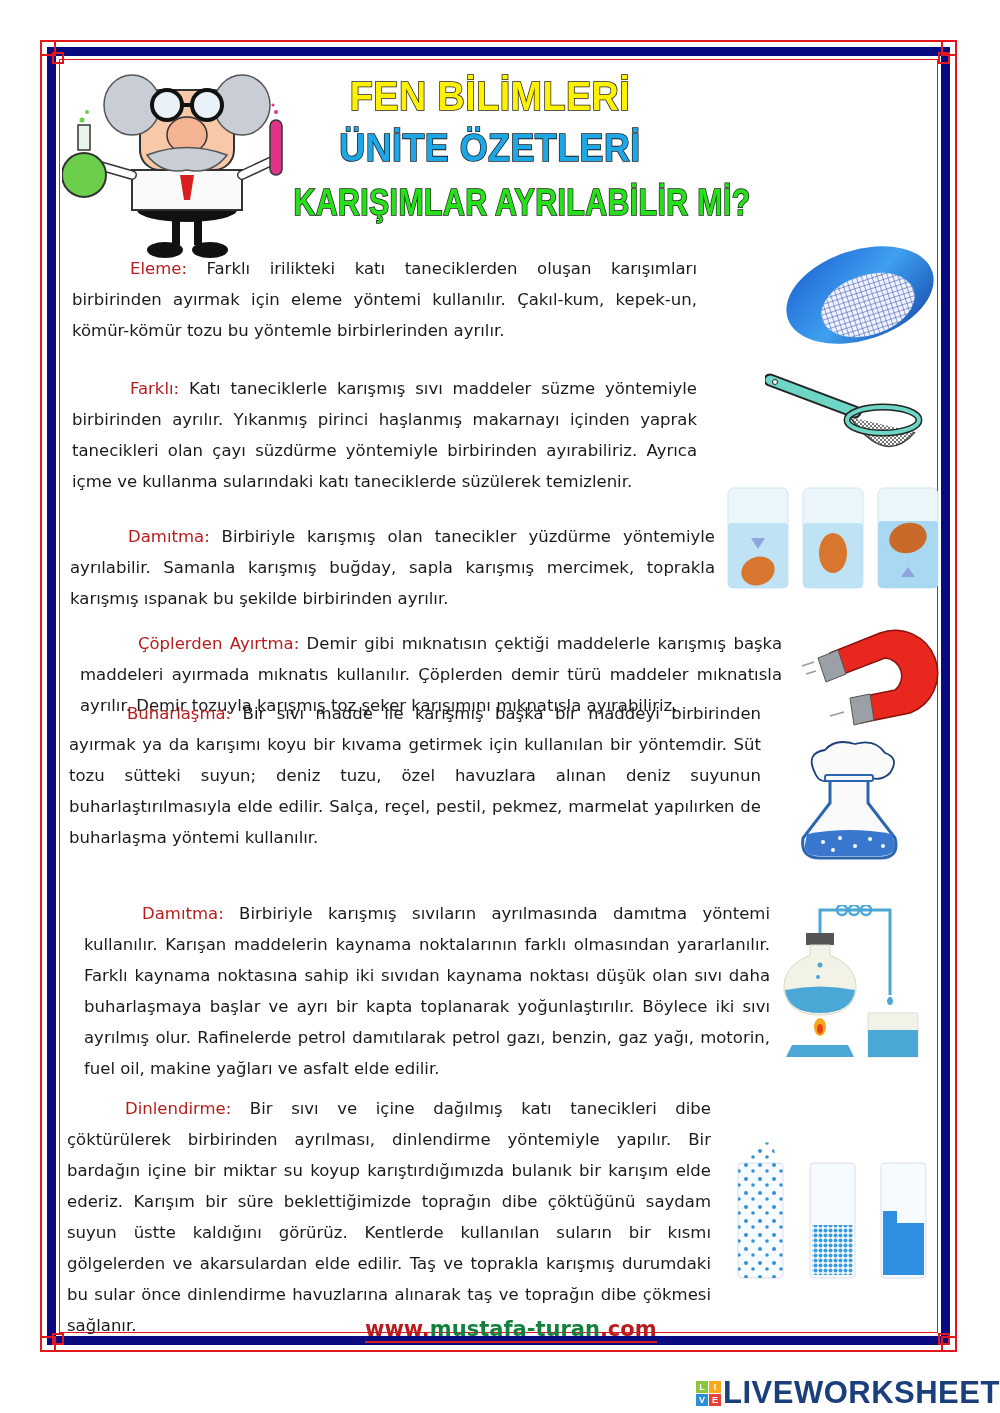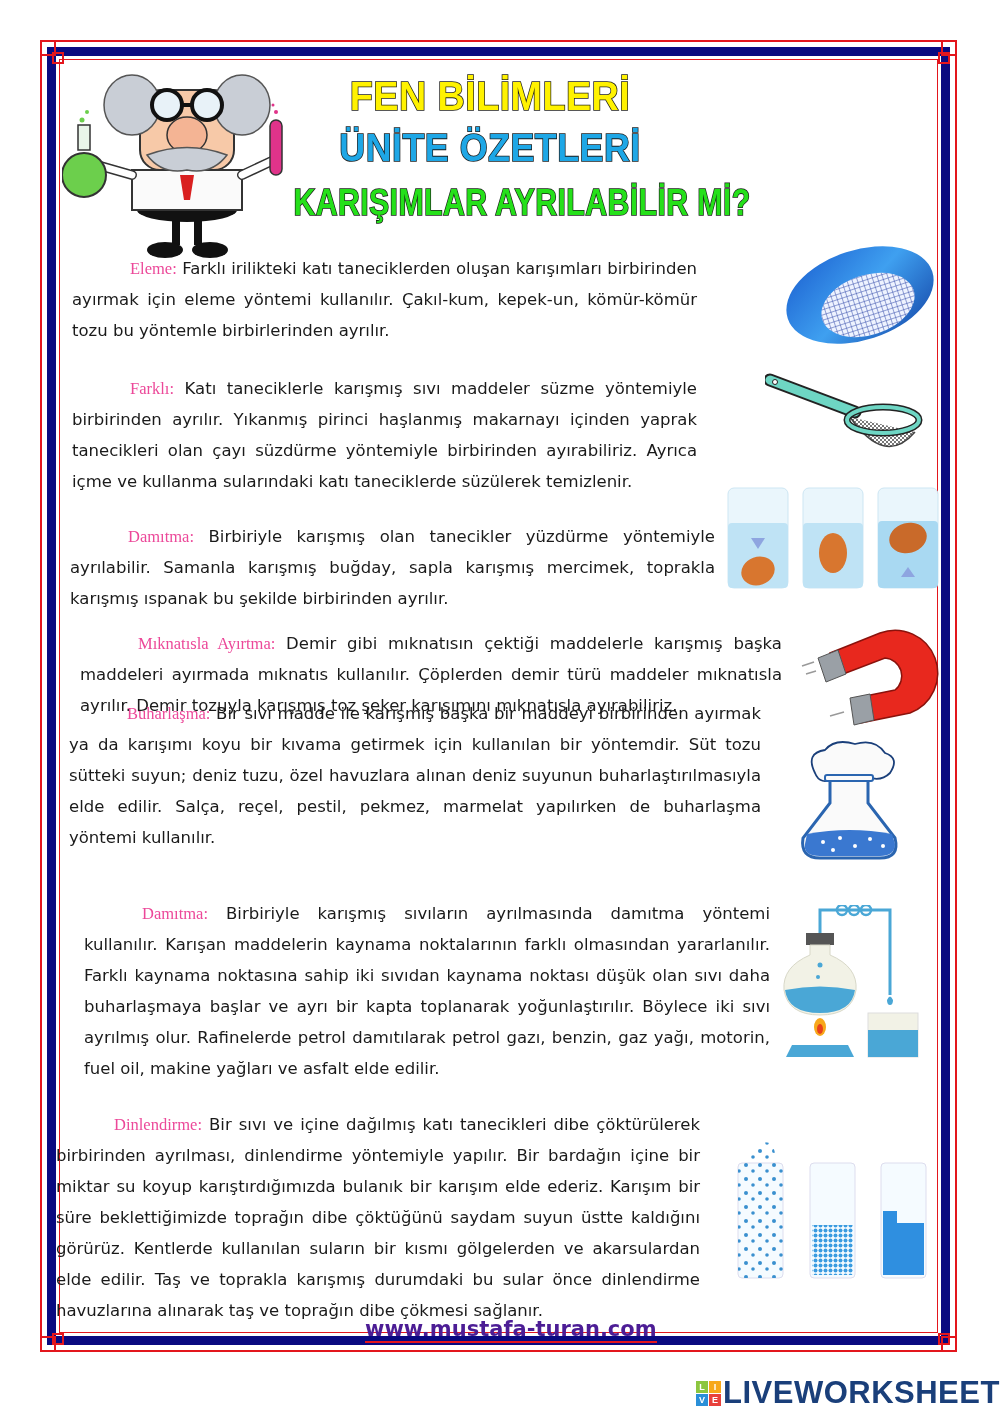--- a/index.html
+++ b/index.html
@@ -14,25 +14,25 @@
 
   
   .title { position:absolute; left:0; width:1000px; text-align:center; font-family:"Liberation Sans", sans-serif; font-weight:bold; letter-spacing:0.5px;
            -webkit-text-stroke:1.6px #1a1a1a; paint-order:stroke fill; transform:scaleX(0.92); }
   .title-1 { top:73px; font-size:41px; color:#fff200; left:-10px; }
   .title-2 { top:126px; font-size:39px; color:#1ea7e6; left:-10px; }
   .title-3 { top:182px; font-size:36px; color:#25e01a; left:22px; transform:scaleX(0.84); }
 
   
   .para { position:absolute; font-family:"DejaVu Sans", sans-serif; font-size:16.5px; color:#1a1a1a; line-height:31px; text-align:justify; text-align-last:left; }
-  .para .label { color:#ec4899;font-family:Liberation Serif, serif; }
+  .para .label { color:#b91c1c; }
   .indent { display:inline-block; width:58px; }
 
   .url { position:absolute; left:365px; top:1317px; font-family:"DejaVu Sans", sans-serif; font-size:21px; font-weight:bold; border-bottom:2px solid #e3161d; line-height:24px; }
-  .url .r { color:#4c1d95; } .url .b { color:#4c1d95;margin-top:23px; }
+  .url .r { color:#b91c1c; } .url .b { color:#15803d;margin-top:23px; }
 
   
   .lw { position:absolute; left:696px; top:1375px; display:flex; align-items:center; }
   .lw-grid { display:grid; grid-template-columns:12px 12px; grid-template-rows:12px 12px; gap:1px; margin-right:2px; }
   .lw-grid span { font-family:"Liberation Sans", sans-serif; font-size:9px; font-weight:bold; color:#fff; display:flex; align-items:center; justify-content:center; }
   .lw-text { font-family:"Liberation Sans", sans-serif; font-weight:bold; font-size:31px; color:#1a3f7a; letter-spacing:0.5px; }
 
   .ill { position:absolute; }
 </style>
 </head>
@@ -98,32 +98,32 @@
 
 <div class="para" style="left:72px;top:373px;width:625px;">
   <span class="indent"></span><span class="label">Farklı:</span><span> Katı taneciklerle karışmış sıvı maddeler süzme yöntemiyle birbirinden ayrılır. Yıkanmış pirinci haşlanmış makarnayı içinden yaprak tanecikleri olan çayı süzdürme yöntemiyle birbirinden ayırabiliriz. Ayrıca içme ve kullanma sularındaki katı taneciklerde süzülerek temizlenir.</span>
 </div>
 
 <div class="para" style="left:70px;top:521px;width:645px;">
   <span class="indent"></span><span class="label">Damıtma:</span><span> Birbiriyle karışmış olan tanecikler yüzdürme yöntemiyle ayrılabilir. Samanla karışmış buğday, sapla karışmış mercimek, toprakla karışmış ıspanak bu şekilde birbirinden ayrılır.</span>
 </div>
 
 <div class="para" style="left:80px;top:628px;width:702px;">
-  <span class="indent"></span><span class="label">Mıknatısla Ayırtma:</span><span> Demir gibi mıknatısın çektiği maddelerle karışmış başka maddeleri ayırmada mıknatıs kullanılır. Çöplerden demir türü maddeler mıknatısla ayrılır. Demir tozuyla karışmış toz şeker karışımını mıknatısla ayırabiliriz.</span>
+  <span class="indent"></span><span class="label">Çöplerden Ayırtma:</span><span> Demir gibi mıknatısın çektiği maddelerle karışmış başka maddeleri ayırmada mıknatıs kullanılır. Çöplerden demir türü maddeler mıknatısla ayrılır. Demir tozuyla karışmış toz şeker karışımını mıknatısla ayırabiliriz.</span>
 </div>
 
 <div class="para" style="left:69px;top:698px;width:692px;">
   <span class="indent"></span><span class="label">Buharlaşma:</span><span> Bir sıvı madde ile karışmış başka bir maddeyi birbirinden ayırmak ya da karışımı koyu bir kıvama getirmek için kullanılan bir yöntemdir. Süt tozu sütteki suyun; deniz tuzu, özel havuzlara alınan deniz suyunun buharlaştırılmasıyla elde edilir. Salça, reçel, pestil, pekmez, marmelat yapılırken de buharlaşma yöntemi kullanılır.</span>
 </div>
 
 <div class="para" style="left:74px;top:898px;width:686px;margin-left:10px;">
   <span class="indent"></span><span class="label">Damıtma:</span><span> Birbiriyle karışmış sıvıların ayrılmasında damıtma yöntemi kullanılır. Karışan maddelerin kaynama noktalarının farklı olmasından yararlanılır. Farklı kaynama noktasına sahip iki sıvıdan kaynama noktası düşük olan sıvı daha buharlaşmaya başlar ve ayrı bir kapta toplanarak yoğunlaştırılır. Böylece iki sıvı ayrılmış olur. Rafinelerde petrol damıtılarak petrol gazı, benzin, gaz yağı, motorin, fuel oil, makine yağları ve asfalt elde edilir.</span>
 </div>
 
-<div class="para" style="left:56px;top:1093px;width:644px;margin-top:16px;">
+<div class="para" style="left:67px;top:1093px;width:644px;">
   <span class="indent"></span><span class="label">Dinlendirme:</span><span> Bir sıvı ve içine dağılmış katı tanecikleri dibe çöktürülerek birbirinden ayrılması, dinlendirme yöntemiyle yapılır. Bir bardağın içine bir miktar su koyup karıştırdığımızda bulanık bir karışım elde ederiz. Karışım bir süre beklettiğimizde toprağın dibe çöktüğünü saydam suyun üstte kaldığını görürüz. Kentlerde kullanılan suların bir kısmı gölgelerden ve akarsulardan elde edilir.  Taş ve toprakla karışmış durumdaki bu sular önce dinlendirme havuzlarına alınarak taş ve toprağın dibe çökmesi sağlanır.</span>
 </div>
 
 <div class="url">
   <span class="r">www.</span><span class="b">mustafa-turan</span><span class="r">.com</span>
 </div>
 
 <svg class="ill" style="left:780px;top:235px;" width="160" height="130" viewBox="0 0 160 130">
   <defs>
     <linearGradient id="sg" x1="0" y1="0" x2="1" y2="1">

